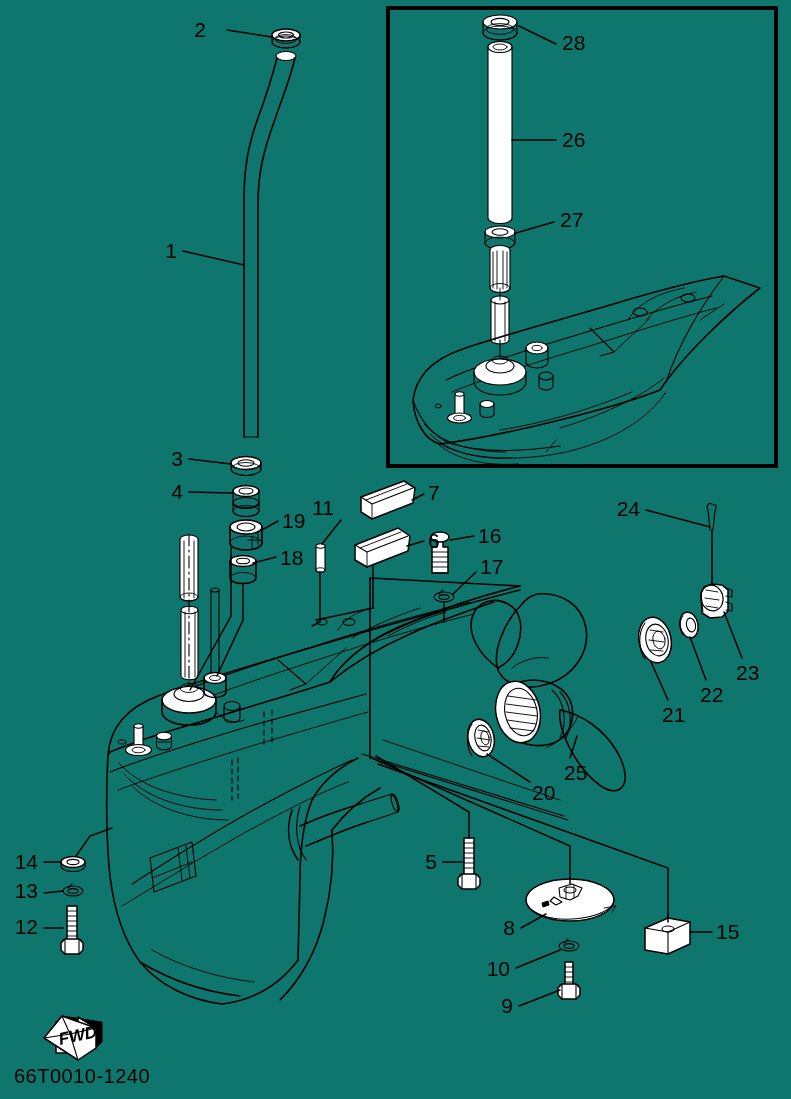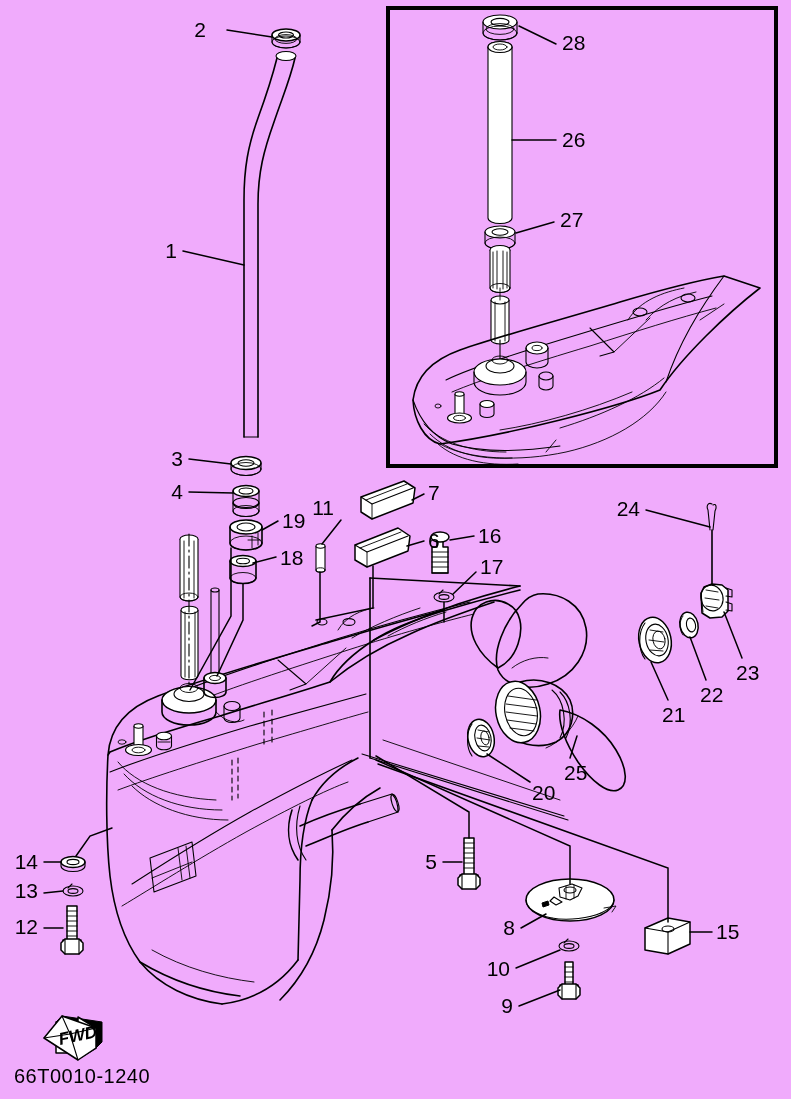--- a/index.html
+++ b/index.html
@@ -4,21 +4,21 @@
 <title>Parts Diagram</title>
 <style>
   html,body{margin:0;padding:0;background:#ffffff;}
   body{
     width:791px;height:1099px;
     font-family:"Liberation Sans", sans-serif;
     color:#000;
     overflow:hidden;
     position:relative;
   }
-  #sheet{position:relative;width:791px;height:1099px;background:#f0abfc;}
+  #sheet{position:relative;width:791px;height:1099px;background:#0f766e;}
   #sheet svg{position:absolute;left:0;top:0;}
   .ln{fill:none;stroke:#000;stroke-width:1.6;stroke-linecap:round;stroke-linejoin:round;}
   .ln-thin{fill:none;stroke:#000;stroke-width:1.1;stroke-linecap:round;stroke-linejoin:round;}
   .ln-hair{fill:none;stroke:#000;stroke-width:0.9;stroke-linecap:round;stroke-linejoin:round;}
   .lead{fill:none;stroke:#000;stroke-width:1.5;stroke-linecap:round;}
   .dash{fill:none;stroke:#000;stroke-width:1.1;stroke-dasharray:5 4;stroke-linecap:round;}
   .dashdot{fill:none;stroke:#000;stroke-width:1.1;stroke-dasharray:12 4 2 4;stroke-linecap:round;}
   .fillw{fill:#fff;stroke:#000;stroke-width:1.5;stroke-linejoin:round;}
   .fillw-thin{fill:#fff;stroke:#000;stroke-width:1.1;stroke-linejoin:round;}
   .fillk{fill:#000;stroke:#000;stroke-width:1;}

